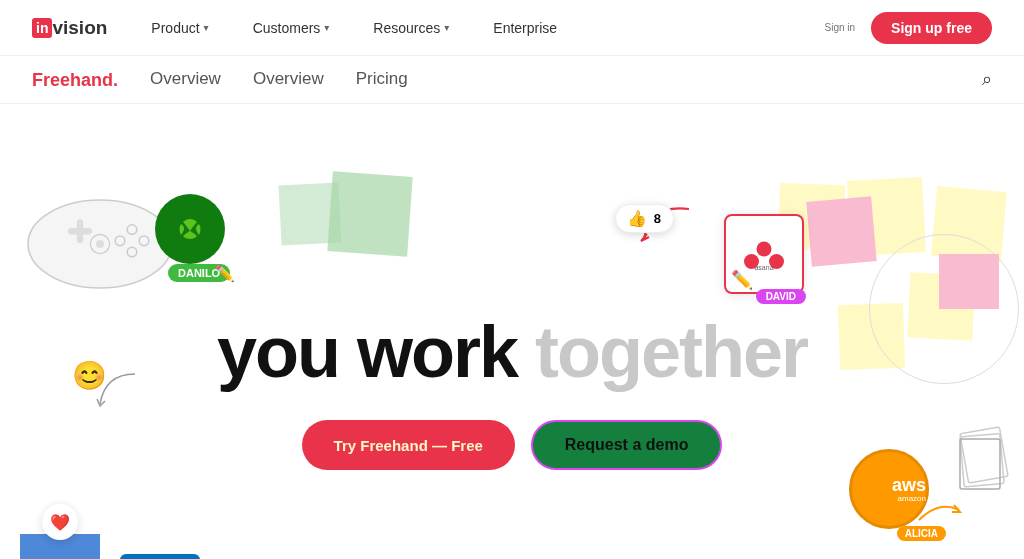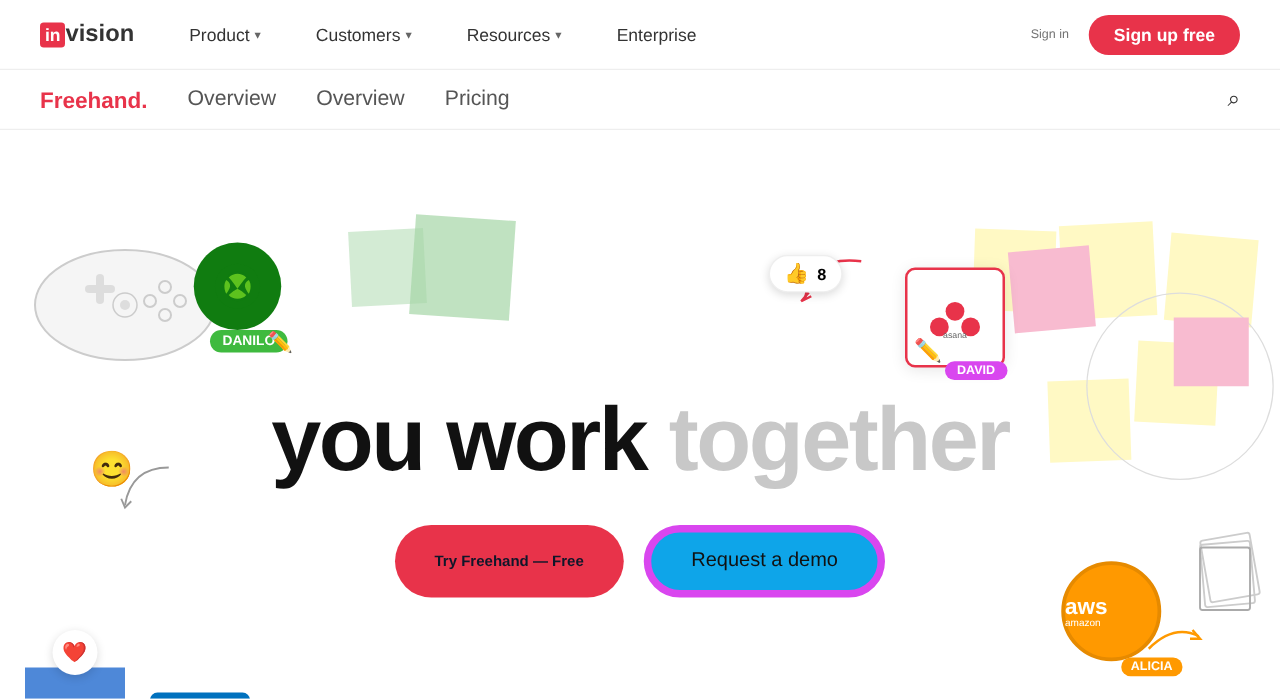--- a/index.html
+++ b/index.html
@@ -37,22 +37,22 @@
     
     .hero-text {
       position: absolute; left: 50%; transform: translateX(-50%);
       top: 140px; text-align: center; z-index: 5; width: 700px;
     }
     .hero-title {
       font-size: 72px; font-weight: 900; line-height: 1.0; color: #111; letter-spacing: -2px;
     }
     .hero-title .together { color: #c8c8c8; font-weight: 900; }
     .hero-buttons { display: flex; gap: 16px; justify-content: center; margin-top: 32px; }
-    .btn-primary { background: #e8334a; color: #0f172a; border: none; border-radius: 32px; padding: 16px 32px; font-size: 12px; font-weight: 600; cursor: pointer; }
-    .btn-secondary { background: #0ea5e9; color: #111; border: 6px solid #d946ef; border-radius: 32px; padding: 14px 32px; font-size: 16px; font-weight: 400; cursor: pointer; }
+    .btn-primary { background: #e8334a; color: #fef9c3; border: none; border-radius: 32px; padding: 16px 32px; font-size: 15px; font-weight: 600; cursor: pointer; }
+    .btn-secondary { background: #15803d; color: #111; border: 2px solid #d946ef; border-radius: 32px; padding: 14px 32px; font-size: 16px; font-weight: 700; cursor: pointer; }
 
     
     .deco { position: absolute; }
 
     
     .gamepad-area { position: absolute; left: 20px; top: 80px; z-index: 2; }
     .gamepad-svg { width: 160px; height: 120px; }
 
     
     .xbox-badge {
@@ -115,21 +115,21 @@
     .arrow-svg { position: absolute; right: 315px; top: 95px; z-index: 3; }
 
     
     .big-circle { position: absolute; right: 5px; top: 130px; width: 150px; height: 150px; border-radius: 50%; border: 1.5px solid #ddd; background: transparent; z-index: 1; }
     .pink-rect-in-circle { position: absolute; right: 25px; top: 150px; width: 60px; height: 55px; background: #f8bbd0; z-index: 2; }
 
     
     .aws-badge {
       position: absolute; right: 95px; bottom: 30px; z-index: 4;
       width: 80px; height: 80px; border-radius: 50%; background: #f90; border: 3px solid #e68a00;
-      display: flex; flex-direction: column; align-items: flex-start; justify-content: center;
+      display: flex; flex-direction: column; align-items: flex-end; justify-content: center;
     }
     .aws-text { font-size: 18px; font-weight: 900; color: #fff; line-height: 1; }
     .aws-sub { font-size: 8px; color: #fff; }
     .alicia-label {
       position: absolute; right: 78px; bottom: 18px; z-index: 5;
       background: #f90; color: #fff; border-radius: 10px; padding: 2px 8px;
       font-size: 10px; font-weight: 700;
     }
 
     

